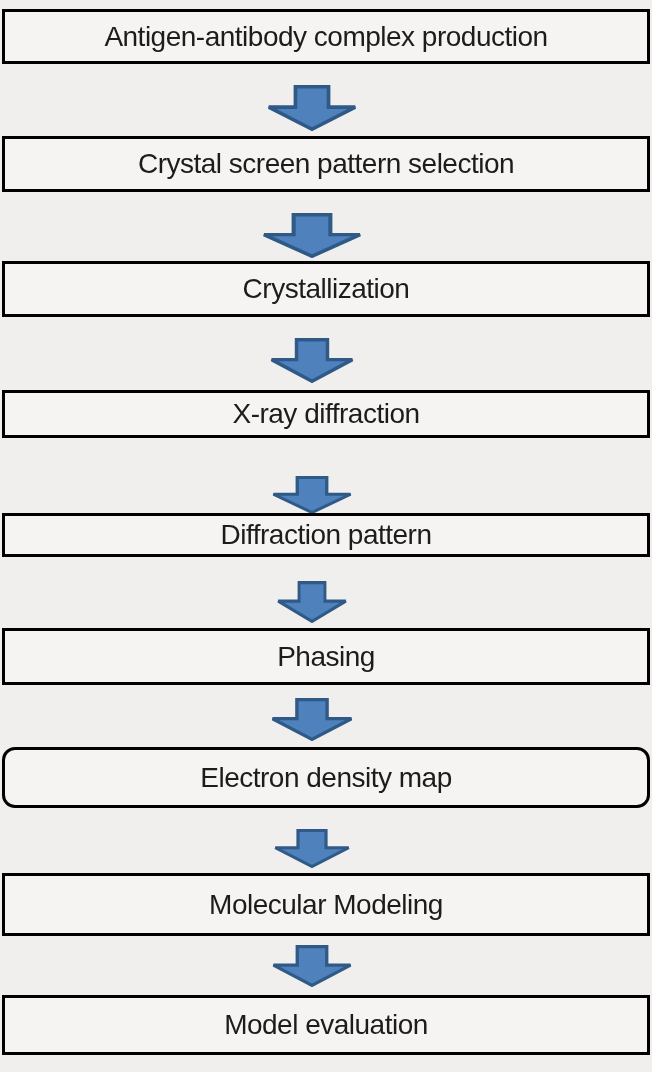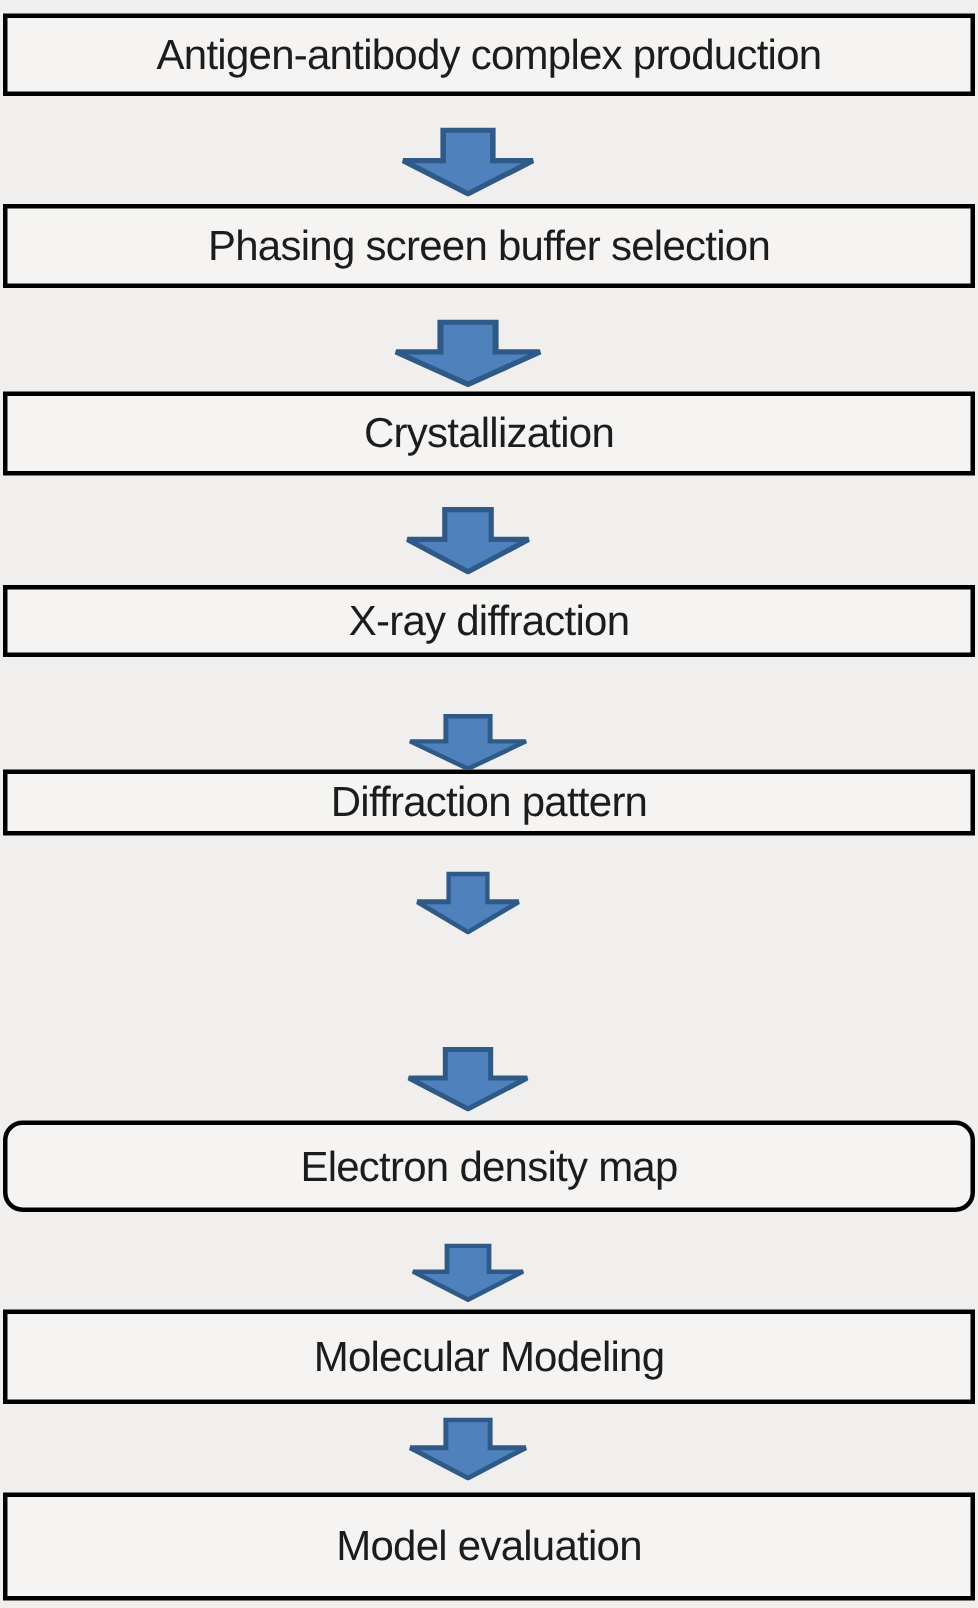--- a/index.html
+++ b/index.html
@@ -37,21 +37,21 @@
   .arrow svg{display:block;width:100%;height:100%;}
   
   .b1{top:9px;height:55px;}
   .b2{top:136px;height:56px;}
   .b3{top:261px;height:56px;}
   .b4{top:390px;height:48px;}
   .b5{top:513px;height:44px;}
   .b6{top:628px;height:57px;}
   .b7{top:747px;height:61px;border-radius:13px;}
   .b8{top:873px;height:63px;}
-  .b9{top:995px;height:72px;}
+  .b9{top:995px;height:60px;}
   
   .a1{top:85px;height:46px;width:92px;left:266px;}
   .a2{top:213px;height:45px;width:102px;left:261px;}
   .a3{top:338px;height:45px;width:86px;left:269px;}
   .a4{top:476px;height:38px;width:82px;left:271px;}
   .a5{top:581px;height:42px;width:72px;left:276px;}
   .a6{top:698px;height:43px;width:84px;left:270px;}
   .a7{top:829px;height:39px;width:78px;left:273px;}
   .a8{top:945px;height:42px;width:82px;left:271px;}
 </style>
@@ -64,21 +64,21 @@
     <span class="box-label">Antigen-antibody complex production</span>
   </div>
 
   <div class="arrow a1">
     <svg viewBox="0 0 100 52" preserveAspectRatio="none">
       <polygon points="32,2 68,2 68,25 97,25 50,50 3,25 32,25" fill="#4f81bd" stroke="#2f5a87" stroke-width="4" stroke-linejoin="miter"></polygon>
     </svg>
   </div>
 
   <div class="flow-box b2">
-    <span class="box-label">Phasing screen buffer selection</span>
+    <span class="box-label">Crystal screen pattern selection</span>
   </div>
 
   <div class="arrow a2">
     <svg viewBox="0 0 100 52" preserveAspectRatio="none">
       <polygon points="32,2 68,2 68,25 97,25 50,50 3,25 32,25" fill="#4f81bd" stroke="#2f5a87" stroke-width="4" stroke-linejoin="miter"></polygon>
     </svg>
   </div>
 
   <div class="flow-box b3">
     <span class="box-label">Crystallization</span>
@@ -103,20 +103,23 @@
   <div class="flow-box b5">
     <span class="box-label">Diffraction pattern</span>
   </div>
 
   <div class="arrow a5">
     <svg viewBox="0 0 100 52" preserveAspectRatio="none">
       <polygon points="32,2 68,2 68,25 97,25 50,50 3,25 32,25" fill="#4f81bd" stroke="#2f5a87" stroke-width="4" stroke-linejoin="miter"></polygon>
     </svg>
   </div>
 
+  <div class="flow-box b6">
+    <span class="box-label">Phasing</span>
+  </div>
 
   <div class="arrow a6">
     <svg viewBox="0 0 100 52" preserveAspectRatio="none">
       <polygon points="32,2 68,2 68,25 97,25 50,50 3,25 32,25" fill="#4f81bd" stroke="#2f5a87" stroke-width="4" stroke-linejoin="miter"></polygon>
     </svg>
   </div>
 
   <div class="flow-box b7">
     <span class="box-label">Electron density map</span>
   </div>

